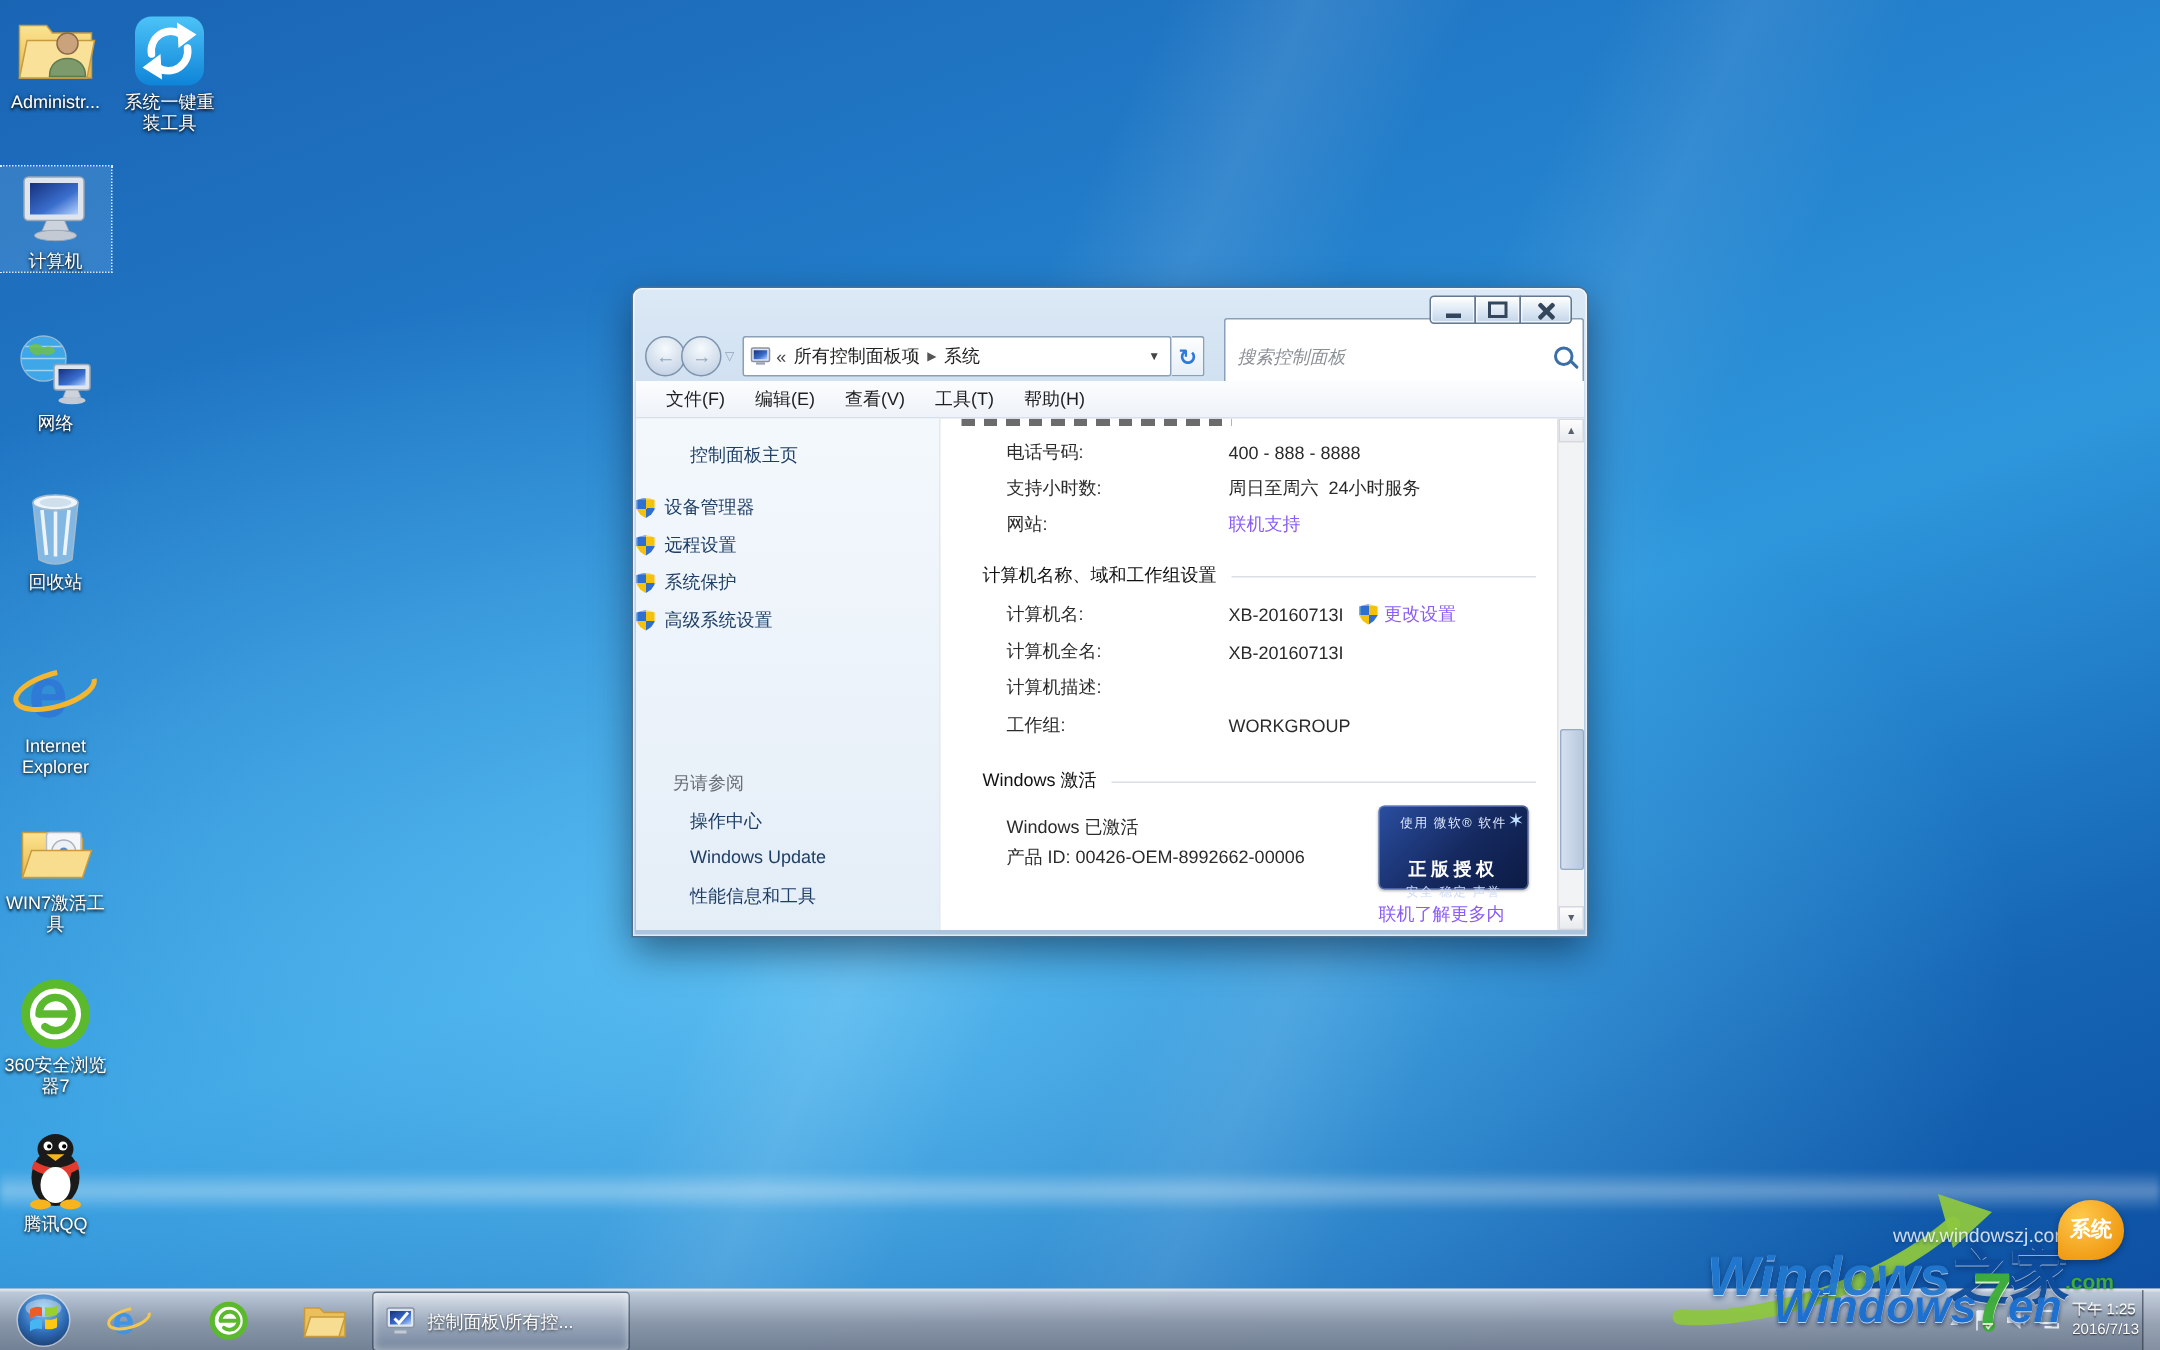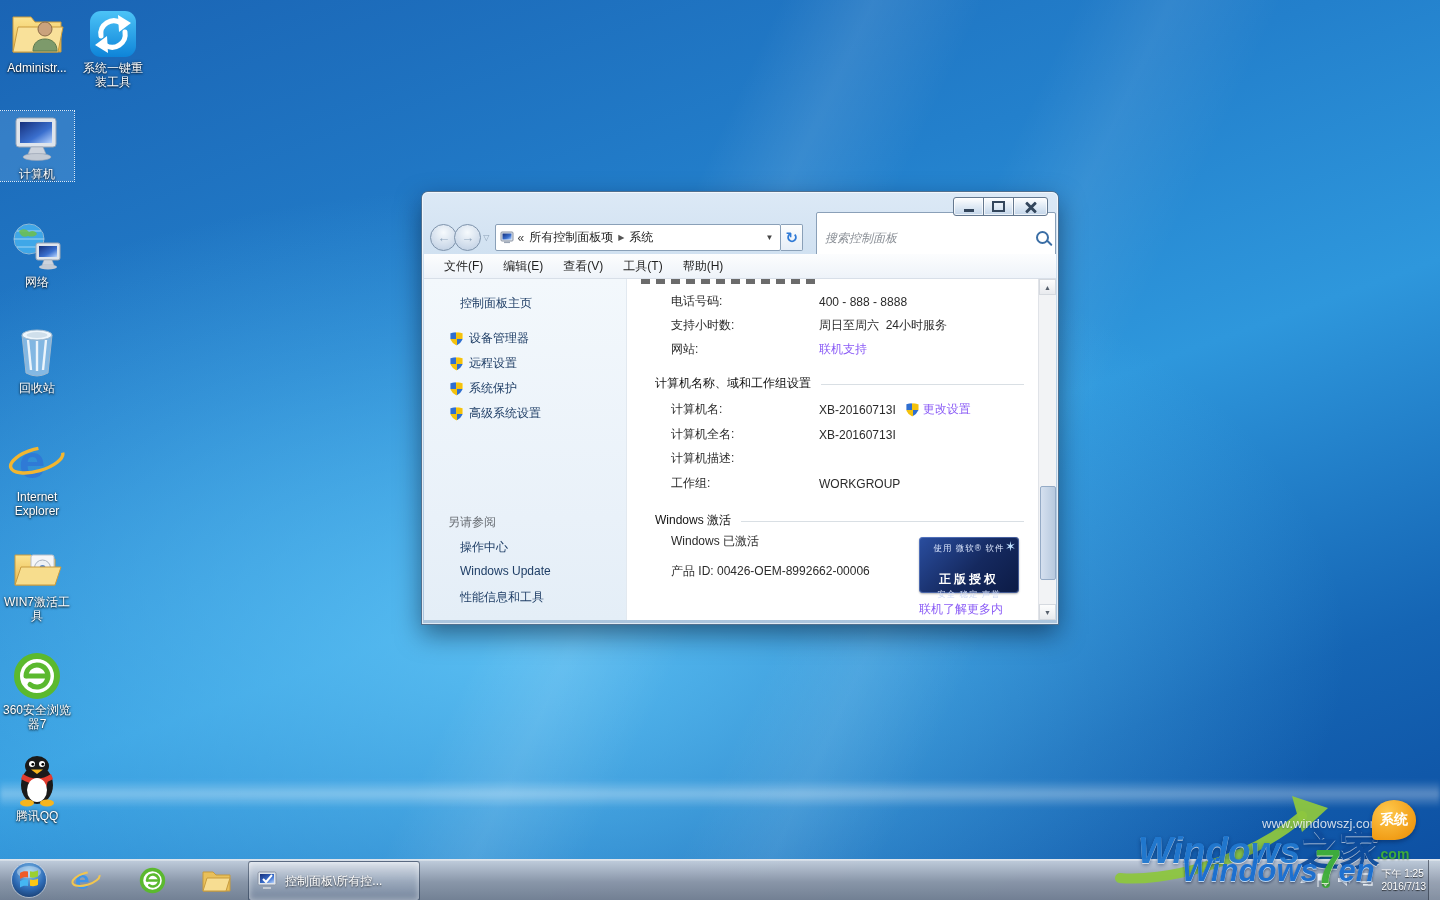--- a/index.html
+++ b/index.html
@@ -63,21 +63,21 @@
 
   .menubar{position:absolute;top:62px;left:2px;right:2px;height:24px;
     background:linear-gradient(#fcfdfe,#eef3f9);border-bottom:1px solid #d8dfe8;
     display:flex;align-items:center;padding-left:10px;font-size:12px;color:#1f1f1f;}
   .menubar span{padding:3px 10px;}
 
   .winbody{position:absolute;top:87px;left:2px;right:2px;bottom:4px;background:#fff;display:flex;overflow:hidden;}
   .sidebar{width:202px;flex:none;position:relative;font-size:12px;
     background:linear-gradient(180deg,#f3f8fc,#e9f1f9 70%,#e4eef7);border-right:1px solid #e2e9f0;}
   .sb-item{position:absolute;left:36px;color:#1f3e66;}
-  .sb-task{position:absolute;left:26px;display:flex;align-items:center;gap:6px;color:#1f3e66;justify-content:space-between;}
+  .sb-task{position:absolute;left:0;display:flex;align-items:center;gap:6px;color:#1f3e66;justify-content:space-between;}
   .sb-gray{position:absolute;left:24px;color:#6a6f75;}
   .shield{width:13px;height:14px;flex:none;
     background:conic-gradient(#f4c20d 0 25%, #2f6fd0 0 50%, #f4c20d 0 75%, #2f6fd0 0 100%);
     clip-path:polygon(50% 0,100% 14%,100% 52%,78% 82%,50% 100%,22% 82%,0 52%,0 14%);
     box-shadow:inset 0 0 0 1px rgba(255,255,255,.4);}
   .content{flex:1;position:relative;font-size:12px;color:#2b2b2b;overflow:hidden;}
   .clipped{position:absolute;top:0;left:14px;height:5px;width:180px;opacity:.75;
     background:repeating-linear-gradient(90deg,#3a3a3a 0 9px,transparent 9px 15px);}
   .crow{position:absolute;left:44px;right:14px;display:flex;align-items:center;}
   .crow .lb{width:148px;flex:none;}
@@ -415,21 +415,21 @@
         </div>
         <div class="crow" style="top:171px">
           <span class="lb">计算机描述:</span>
           <span></span>
         </div>
 
         <div class="sect" style="top:233px">
           <span>Windows 激活</span>
           <span class="line"></span>
         </div>
-        <div class="crow" style="top:254px">
+        <div class="crow" style="top:264px">
           <span>Windows 已激活</span>
         </div>
         <div class="crow" style="top:284px">
           <span>产品 ID: 00426-OEM-8992662-00006</span>
         </div>
 
         <div class="badge">
           <span class="star">✶</span>
           <div class="b1">使用 微软® 软件</div>
           <div class="b2">正版授权</div>

